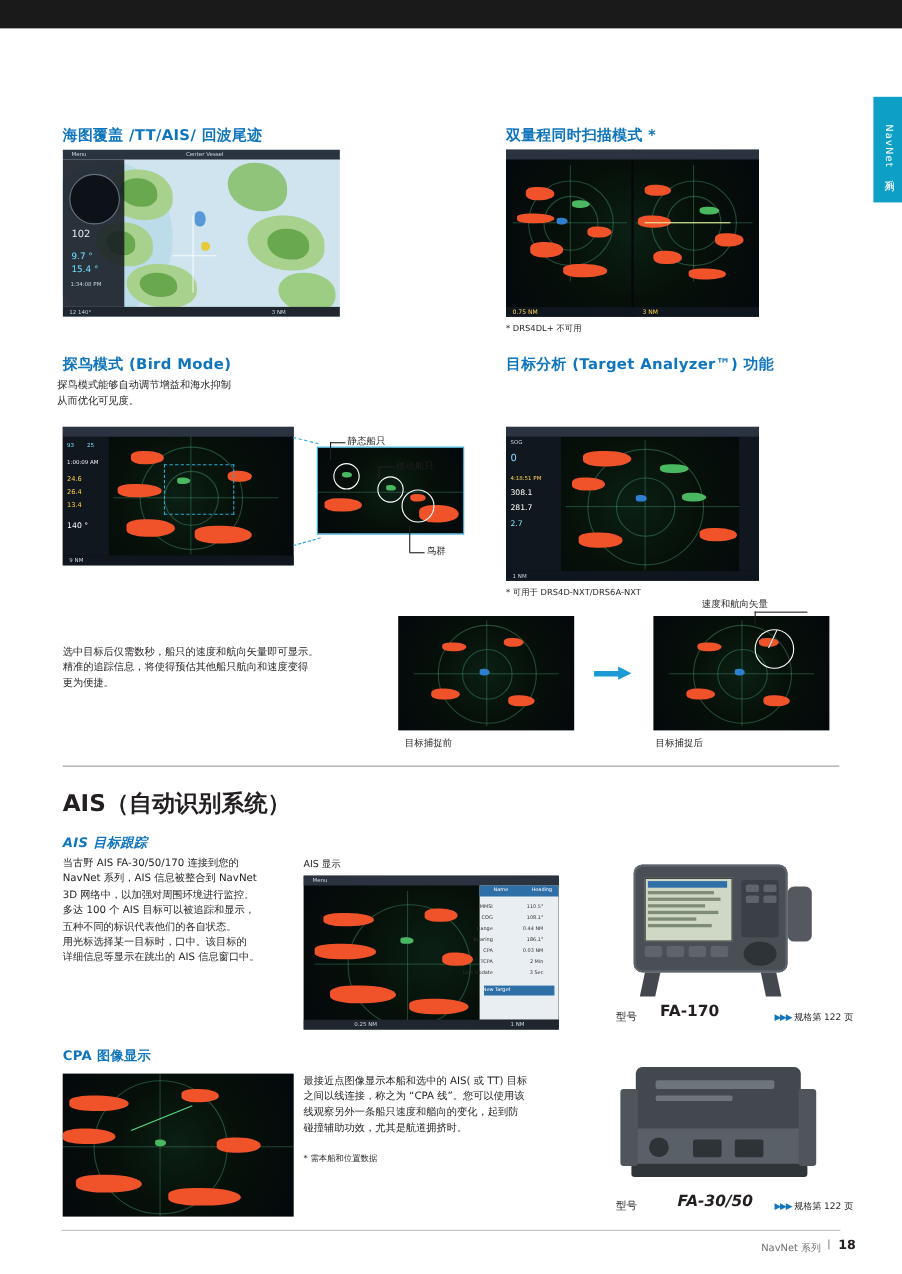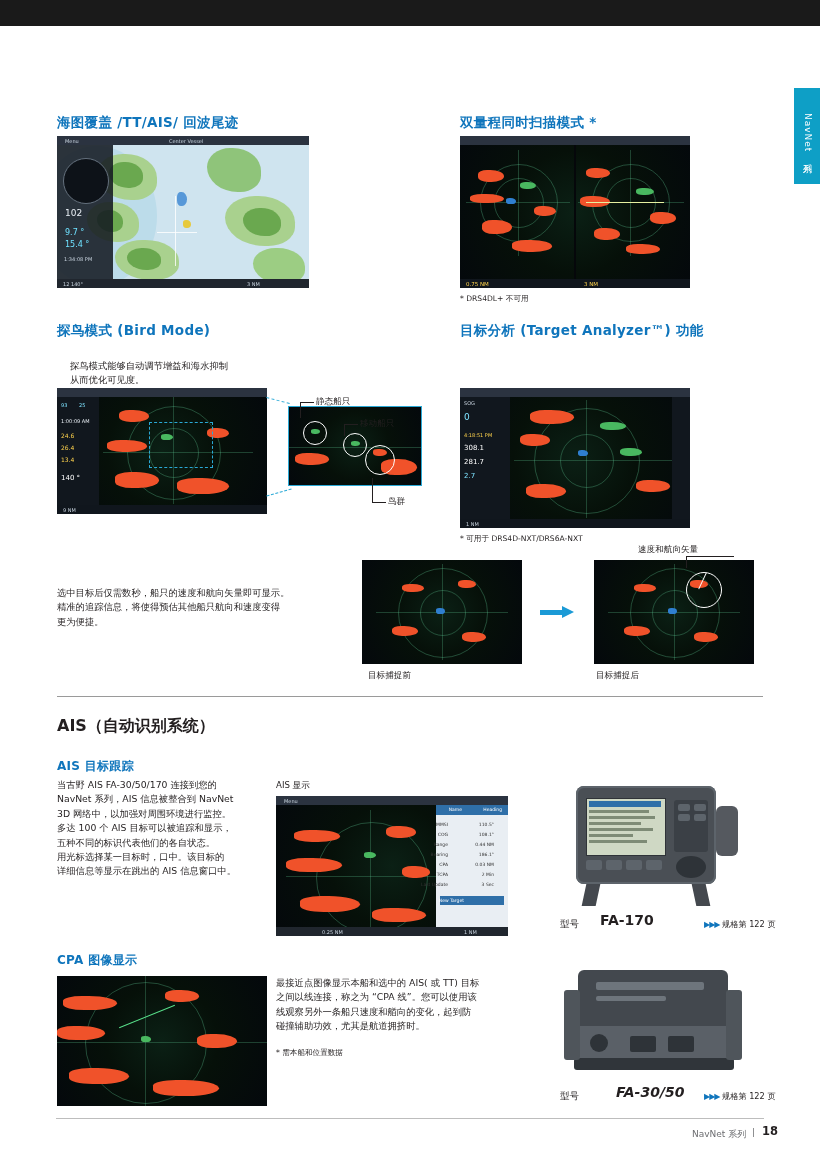--- a/index.html
+++ b/index.html
@@ -66,21 +66,21 @@
   
   .rule{position:absolute;background:#9a9a9a;height:1px;}
 
   
   .arrow{position:absolute;width:34px;height:12px;}
   .arrow .stem{position:absolute;left:0;top:3.5px;width:24px;height:5px;background:#1b9ad6;}
   .arrow .head{position:absolute;left:22px;top:0;width:0;height:0;
     border-top:6px solid transparent;border-bottom:6px solid transparent;border-left:12px solid #1b9ad6;}
 
   
-  .ais-title{font-size:16px;color:#231f20;font-weight:bold;}
+  .ais-title{font-size:21px;color:#231f20;font-weight:bold;}
 
   
   .device{position:absolute;}
   .spec-arrow{color:#0f75bc;font-size:8px;letter-spacing:-1px;}
   .spec-txt{font-size:8.2px;color:#231f20;}
 
   .model-lbl{font-size:9.5px;}
   .model-num{font-size:14px;font-weight:bold;}
 
   
@@ -162,21 +162,21 @@
     <div class="blob" style="left:166px;top:108px;width:34px;height:10px;"></div>
     <div style="position:absolute;left:126px;top:66px;width:78px;height:1px;background:#e6f0a0;"></div>
     <div class="bar-top"></div>
     <div class="bar-bot"></div>
     <div class="label-dark" style="left:6px;bottom:1.5px;font-size:5.5px;color:#ffd34d;">0.75 NM</div>
     <div class="label-dark" style="left:124px;bottom:1.5px;font-size:5.5px;color:#ffd34d;">3 NM</div>
   </div>
   <div class="tiny" style="position:absolute;left:460px;top:294px;">* DRS4DL+ 不可用</div>
 
   <div style="position:absolute;left:57px;top:322px;" class="h-blue">探鸟模式 (Bird Mode)</div>
-  <div class="body-txt" style="position:absolute;left:70px;top:344px;width:230px;white-space:pre-line;margin-top:15px;">探鸟模式能够自动调节增益和海水抑制
+  <div class="body-txt" style="position:absolute;left:52px;top:344px;width:230px;white-space:pre-line;">探鸟模式能够自动调节增益和海水抑制
 从而优化可见度。</div>
 
   <div class="shot radarbg" style="left:57px;top:388px;width:210px;height:126px;">
     <div class="sidepanel" style="width:42px;"></div>
     <div class="label-dark" style="left:4px;top:14px;font-size:5px;color:#7ee3ff;">93</div>
     <div class="label-dark" style="left:22px;top:14px;font-size:5px;color:#7ee3ff;">25</div>
     <div class="label-dark" style="left:4px;top:30px;font-size:5px;color:#e8eef4;">1:00:09 AM</div>
     <div class="label-dark" style="left:4px;top:44px;font-size:6px;color:#ffd34d;">24.6</div>
     <div class="label-dark" style="left:4px;top:56px;font-size:6px;color:#ffd34d;">26.4</div>
     <div class="label-dark" style="left:4px;top:68px;font-size:6px;color:#ffd34d;">13.4</div>
@@ -290,21 +290,21 @@
   <div class="leader-v" style="left:686px;top:556px;height:12px;"></div>
   <div class="cap" style="position:absolute;left:638px;top:544px;">速度和航向矢量</div>
 
   <div class="cap" style="position:absolute;left:368px;top:670px;">目标捕捉前</div>
   <div class="cap" style="position:absolute;left:596px;top:670px;">目标捕捉后</div>
 
   <div class="rule" style="left:57px;top:696px;width:706px;"></div>
 
   <div class="ais-title" style="position:absolute;left:57px;top:716px;">AIS（自动识别系统）</div>
 
-  <div class="h-blue small" style="position:absolute;left:57px;top:758px;">AIS 目标跟踪</div>
+  <div class="h-blue small" style="position:absolute;left:57px;top:758px;font-style:italic;">AIS 目标跟踪</div>
   <div class="body-txt" style="position:absolute;left:57px;top:778px;width:210px;white-space:pre-line;">当古野 AIS FA-30/50/170 连接到您的
 NavNet 系列，AIS 信息被整合到 NavNet
 3D 网络中，以加强对周围环境进行监控。
 多达 100 个 AIS 目标可以被追踪和显示，
 五种不同的标识代表他们的各自状态。
 用光标选择某一目标时，口中。该目标的
 详细信息等显示在跳出的 AIS 信息窗口中。</div>
 
   <div class="cap" style="position:absolute;left:276px;top:780px;">AIS 显示</div>
 

